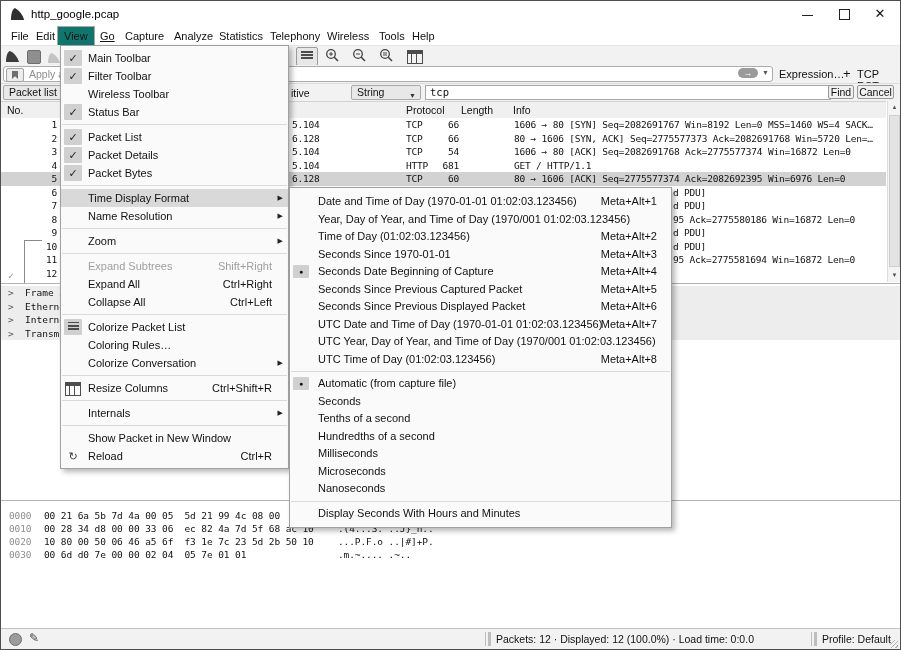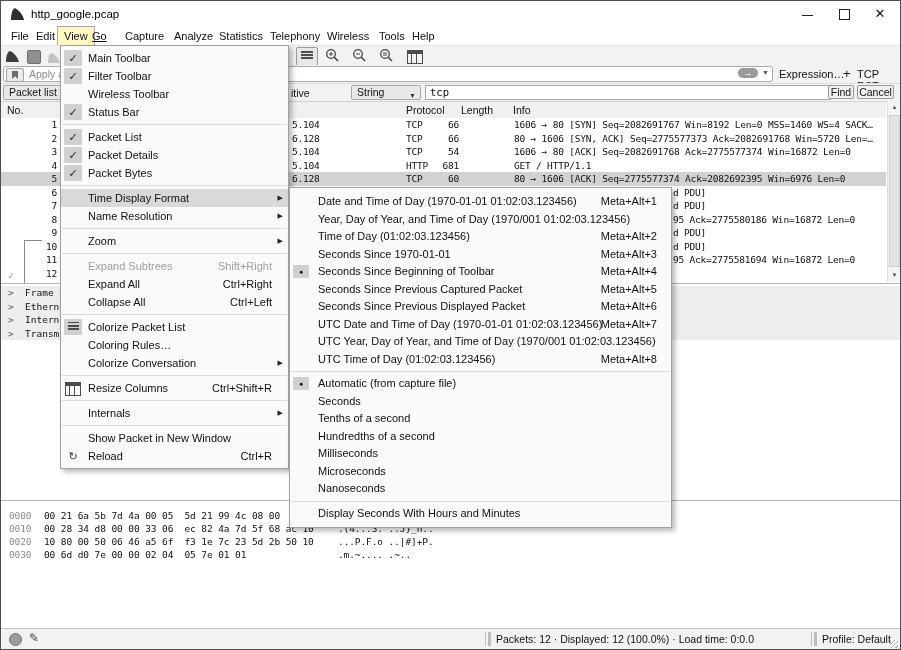--- a/index.html
+++ b/index.html
@@ -10,21 +10,21 @@
   .fin-title{position:absolute;left:9px;top:6px;}
   .title-text{position:absolute;left:30px;top:7px;font-size:11.5px;color:#000;}
   .win-controls{position:absolute;right:2px;top:0;height:26px;display:flex;}
   .win-btn{width:36px;height:26px;position:relative;}
   .win-btn .minbar{position:absolute;left:12px;top:14px;width:11px;height:1px;background:#222;}
   .win-btn .maxsq{position:absolute;left:13px;top:8px;width:9px;height:9px;border:1px solid #222;}
   .win-btn .xg{position:absolute;left:0;top:0;width:36px;text-align:center;line-height:26px;font-size:13px;color:#111;}
   
   .menubar{position:absolute;left:0;top:26px;right:0;height:18px;background:#fff;font-size:11px;}
   .mb-item{position:absolute;top:0;height:18px;line-height:18px;padding:0 6px;}
-  .mb-item.active{background:#fef9c3;outline:1px solid #a8a8a8;}
+  .mb-item.active{background:#0f766e;outline:1px solid #a8a8a8;}
   
   .toolbar{position:absolute;left:0;top:44px;right:0;height:20px;background:#f2f2f2;border-top:1px solid #e6e6e6;border-bottom:1px solid #dcdcdc;}
   .tb{position:absolute;top:2px;}
   .stop-sq{width:12px;height:12px;background:#8f8f8f;border:1px solid #6d6d6d;border-radius:2px;margin-top:2px;}
   .tb-pressed{width:20px;height:17px;border:1px solid #9c9c9c;background:#e7e7e7;border-radius:2px;}
   .lines{width:12px;height:10px;margin:3px auto;background:repeating-linear-gradient(#4c4c4c 0 1.5px,transparent 1.5px 3.2px);}
   .coltab{width:14px;height:12px;margin-top:2px;border:1px solid #4c4c4c;background:
       linear-gradient(90deg,transparent 0 3px,#4c4c4c 3px 4px,transparent 4px 8px,#4c4c4c 8px 9px,transparent 9px),
       linear-gradient(#4c4c4c 0 3px,transparent 3px);}
   
@@ -139,21 +139,21 @@
       <div class="win-btn">
           <div class="xg">✕</div>
         </div>
     </div>
   </div>
 
   <div class="menubar" id="menubar">
       <span class="mb-item" style="left: 4px;">File</span>
       <span class="mb-item" style="left: 29px;">Edit</span>
       <span class="mb-item active" style="left: 57px;">View</span>
-      <span class="mb-item" style="left: 85px; text-decoration: underline;">Go</span>
+      <span class="mb-item" style="left: 93px; text-decoration: underline;">Go</span>
       <span class="mb-item" style="left: 118px;">Capture</span>
       <span class="mb-item" style="left: 167px;">Analyze</span>
       <span class="mb-item" style="left: 212px;">Statistics</span>
       <span class="mb-item" style="left: 263px;">Telephony</span>
       <span class="mb-item" style="left: 320px;">Wireless</span>
       <span class="mb-item" style="left: 372px;">Tools</span>
       <span class="mb-item" style="left: 405px;">Help</span>
     </div>
 
   <div class="toolbar">
@@ -404,21 +404,21 @@
       <div class="smi">
         <span class="lbl">Time of Day (01:02:03.123456)</span>
         <span class="short">Meta+Alt+2</span>
       </div>
       <div class="smi">
         <span class="lbl">Seconds Since 1970-01-01</span>
         <span class="short">Meta+Alt+3</span>
       </div>
       <div class="smi">
         <span class="radio">●</span>
-        <span class="lbl">Seconds Since Beginning of Toolbar</span>
+        <span class="lbl">Seconds Date Beginning of Capture</span>
         <span class="short">Meta+Alt+4</span>
       </div>
       <div class="smi">
         <span class="lbl">Seconds Since Previous Captured Packet</span>
         <span class="short">Meta+Alt+5</span>
       </div>
       <div class="smi">
         <span class="lbl">Seconds Since Previous Displayed Packet</span>
         <span class="short">Meta+Alt+6</span>
       </div>

